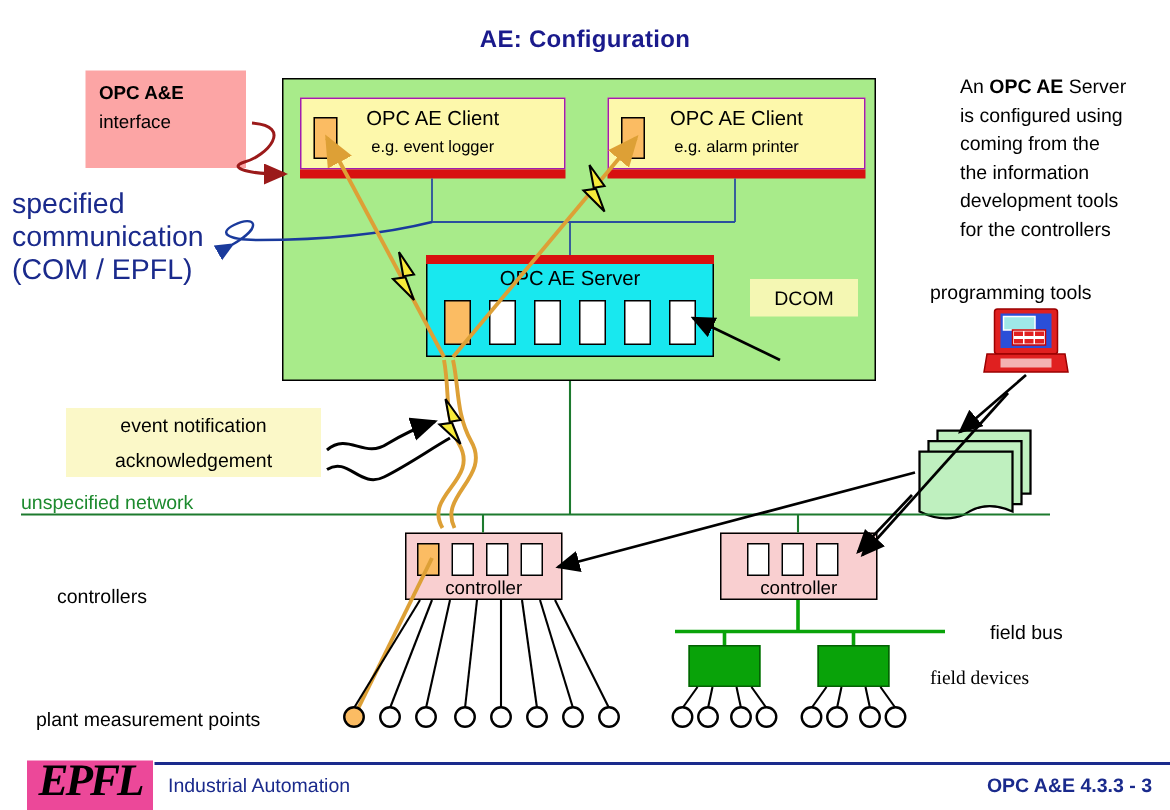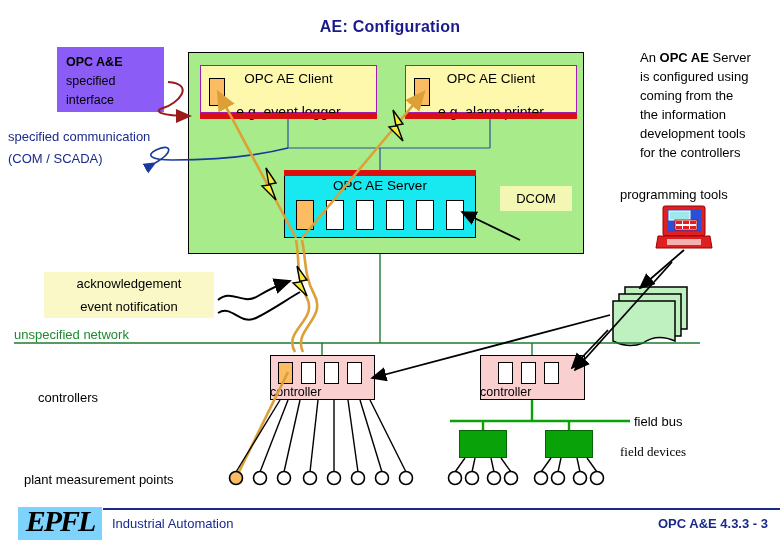--- a/index.html
+++ b/index.html
@@ -31,21 +31,21 @@
 
   
   .client-box{
     background:#fdf8ab;border:1px solid #a21caf;
     box-sizing:border-box;
     text-align:center;
   }
   #client-logger{left:200px;top:65px;width:177px;height:48px;}
   #client-printer{left:405px;top:65px;width:172px;height:48px;}
   .client-line1{font-size:13.5px;color:#000;margin-top:5px;}
-  .client-line2{font-size:14px;color:#000;margin-top:18px;}
+  .client-line2{font-size:11px;color:#000;margin-top:6px;}
   .client-redbar{height:6px;background:#d81010;box-sizing:border-box;}
   #redbar-logger{left:200px;top:113px;width:177px;}
   #redbar-printer{left:405px;top:113px;width:172px;}
   .orange-sq{
     background:#fbbc63;border:1px solid #000;box-sizing:border-box;
   }
   #client-logger-port{left:209px;top:78px;width:16px;height:28px;}
   #client-printer-port{left:414px;top:78px;width:16px;height:28px;}
 
   
@@ -68,28 +68,28 @@
   #scada-box{
     left:500px;top:186px;width:72px;height:25px;
     background:#f4f7b3;
     text-align:center;font-size:13px;color:#000;
     line-height:25px;
   }
 
   
   #iface-note{
     left:57px;top:47px;width:107px;height:65px;
-    background:#8b5cf6;
+    background:#fca5a5;
     padding:6px 0 0 9px;box-sizing:border-box;
     font-size:12.5px;color:#000;line-height:19px;
   }
   #iface-note .b{font-weight:bold;}
   #comm-note{
     left:8px;top:126px;width:190px;
-    font-size:13px;color:#1a2a8c;line-height:22px;
+    font-size:19px;color:#1a2a8c;line-height:22px;
   }
   #right-note{
     left:598px;top:48px;width:176px;
     font-size:13px;color:#000;line-height:19px;margin-left:42px;
   }
   #right-note .b{font-weight:bold;}
   #evt-note{
     left:44px;top:272px;width:170px;height:46px;
     background:#fbf8c8;
     text-align:center;
@@ -97,35 +97,35 @@
   }
   #evt-note div{line-height:23px;}
   #net-note{
     left:14px;top:325px;width:250px;
     font-size:13px;color:#1d8a2e;line-height:19px;
   }
   #net-note .b{font-weight:bold;}
   #controllers-label{left:38px;top:390px;font-size:13px;color:#000;text-align:center;}
   #plant-label{left:24px;top:472px;font-size:13px;color:#000;}
   #progtools-label{left:620px;top:187px;font-size:13px;color:#000;}
-  #fieldbus-label{left:634px;top:414px;font-size:13px;color:#000;}
+  #fieldbus-label{left:660px;top:414px;font-size:13px;color:#000;}
   #fielddev-label{left:620px;top:444px;font-size:13px;color:#000;font-family:Liberation Serif, serif;}
   #events-label{
     left:618px;top:316px;width:64px;
     font-size:13px;color:#000;text-align:center;
   }
 
   
   .controller-box{
     background:#f9cfd0;border:1px solid #000;box-sizing:border-box;
   }
   #controller-left{left:270px;top:355px;width:105px;height:45px;}
   #controller-right{left:480px;top:355px;width:105px;height:45px;}
   .ctrl-label{
-    font-size:12.5px;color:#000;position:absolute;
+    font-size:12.5px;color:#000;text-align:center;position:absolute;
   }
   #ctrl-left-label{left:270px;top:385px;width:105px;}
   #ctrl-right-label{left:480px;top:385px;width:105px;}
   .ctrl-slot{
     border:1px solid #000;box-sizing:border-box;
     width:15px;height:22px;background:#ffffff;position:absolute;
   }
   .ctrl-slot.active{background:#fbbc63;}
 
   
@@ -135,21 +135,21 @@
   }
 
   
   #laptop{left:655px;top:205px;width:58px;height:45px;}
 
   
   #overlay{left:0;top:0;width:780px;height:540px;pointer-events:none;}
 
   
   #footer-rule{left:103px;top:508px;width:677px;height:2px;background:#1a2a8c;}
-  #epfl-logo{left:18px;top:507px;width:84px;height:33px;background:#7dd3fc;overflow:hidden;}
+  #epfl-logo{left:18px;top:507px;width:84px;height:33px;background:#ec4899;overflow:hidden;}
   #epfl-logo .txt{
     position:absolute;left:0;top:-3px;width:84px;text-align:center;
     font-family:"Liberation Serif", serif;
     font-size:30px;font-weight:bold;font-style:italic;color:#000;
     letter-spacing:-2px;
   }
   #footer-left{left:112px;top:516px;font-size:13px;color:#1a2a8c;}
   #footer-right{right:12px;top:516px;font-size:13px;font-weight:bold;color:#1a2a8c;position:absolute;text-align:right;}
 </style>
 </head>
@@ -182,43 +182,42 @@
     <div class="abs server-slot" style="left: 356px;"></div>
     <div class="abs server-slot" style="left: 386px;"></div>
     <div class="abs server-slot" style="left: 416px;"></div>
     <div class="abs server-slot" style="left: 446px;"></div>
   </div>
 
 <div class="abs" id="scada-box">DCOM</div>
 
 <div class="abs" id="iface-note">
   <div class="b">OPC A&amp;E</div>
-  <div>specified</div>
   <div>interface</div>
 </div>
 
 <div class="abs" id="comm-note">
   <div>specified  communication</div>
-  <div>(COM / SCADA)</div>
+  <div>(COM / EPFL)</div>
 </div>
 
 <div class="abs" id="right-note">
   <div>
     <span>An </span><span class="b">OPC AE</span><span> Server</span>
   </div>
   <div>is configured using</div>
   <div>coming from the</div>
   <div>the information</div>
   <div>development tools</div>
   <div>for the controllers</div>
 </div>
 
 <div class="abs" id="evt-note">
+  <div>event notification</div>
   <div>acknowledgement</div>
-  <div>event notification</div>
 </div>
 
 <div class="abs" id="net-note">
   <div>unspecified network</div>
 </div>
 
 <div class="abs" id="controllers-label">controllers</div>
 <div class="abs" id="plant-label">plant measurement points</div>
 <div class="abs" id="progtools-label">programming tools</div>
 <div class="abs" id="fieldbus-label">field bus</div>

